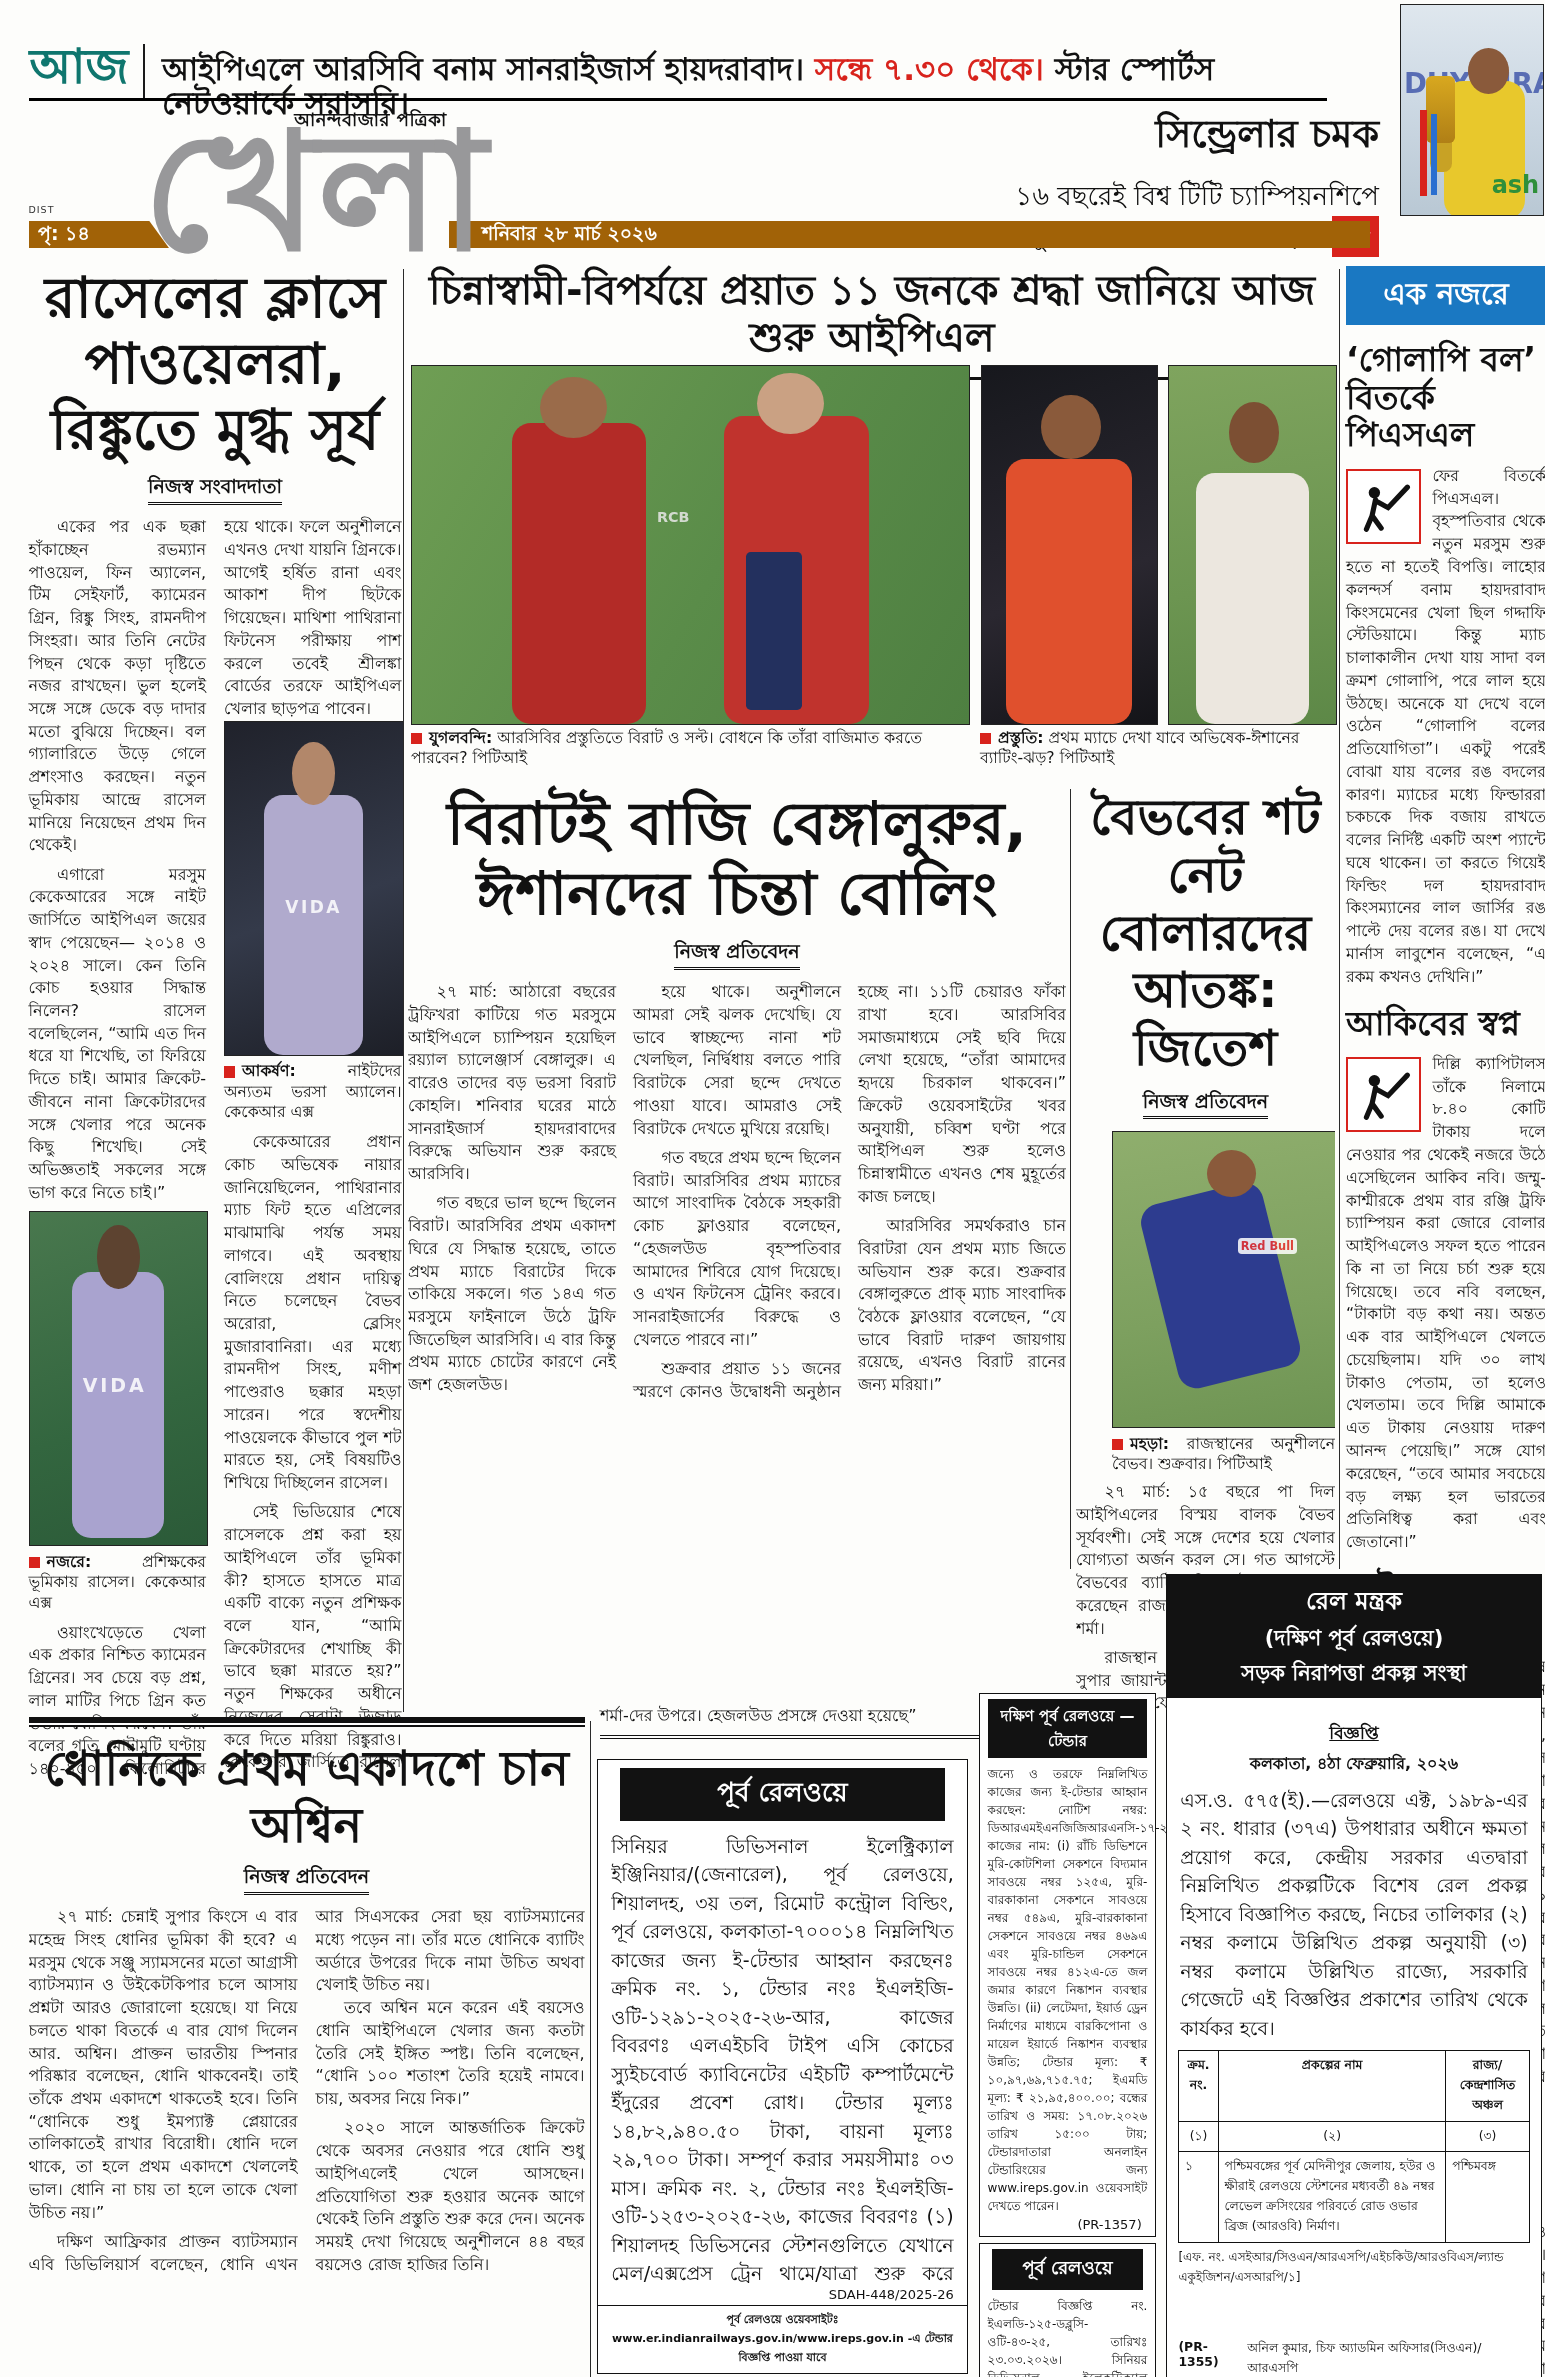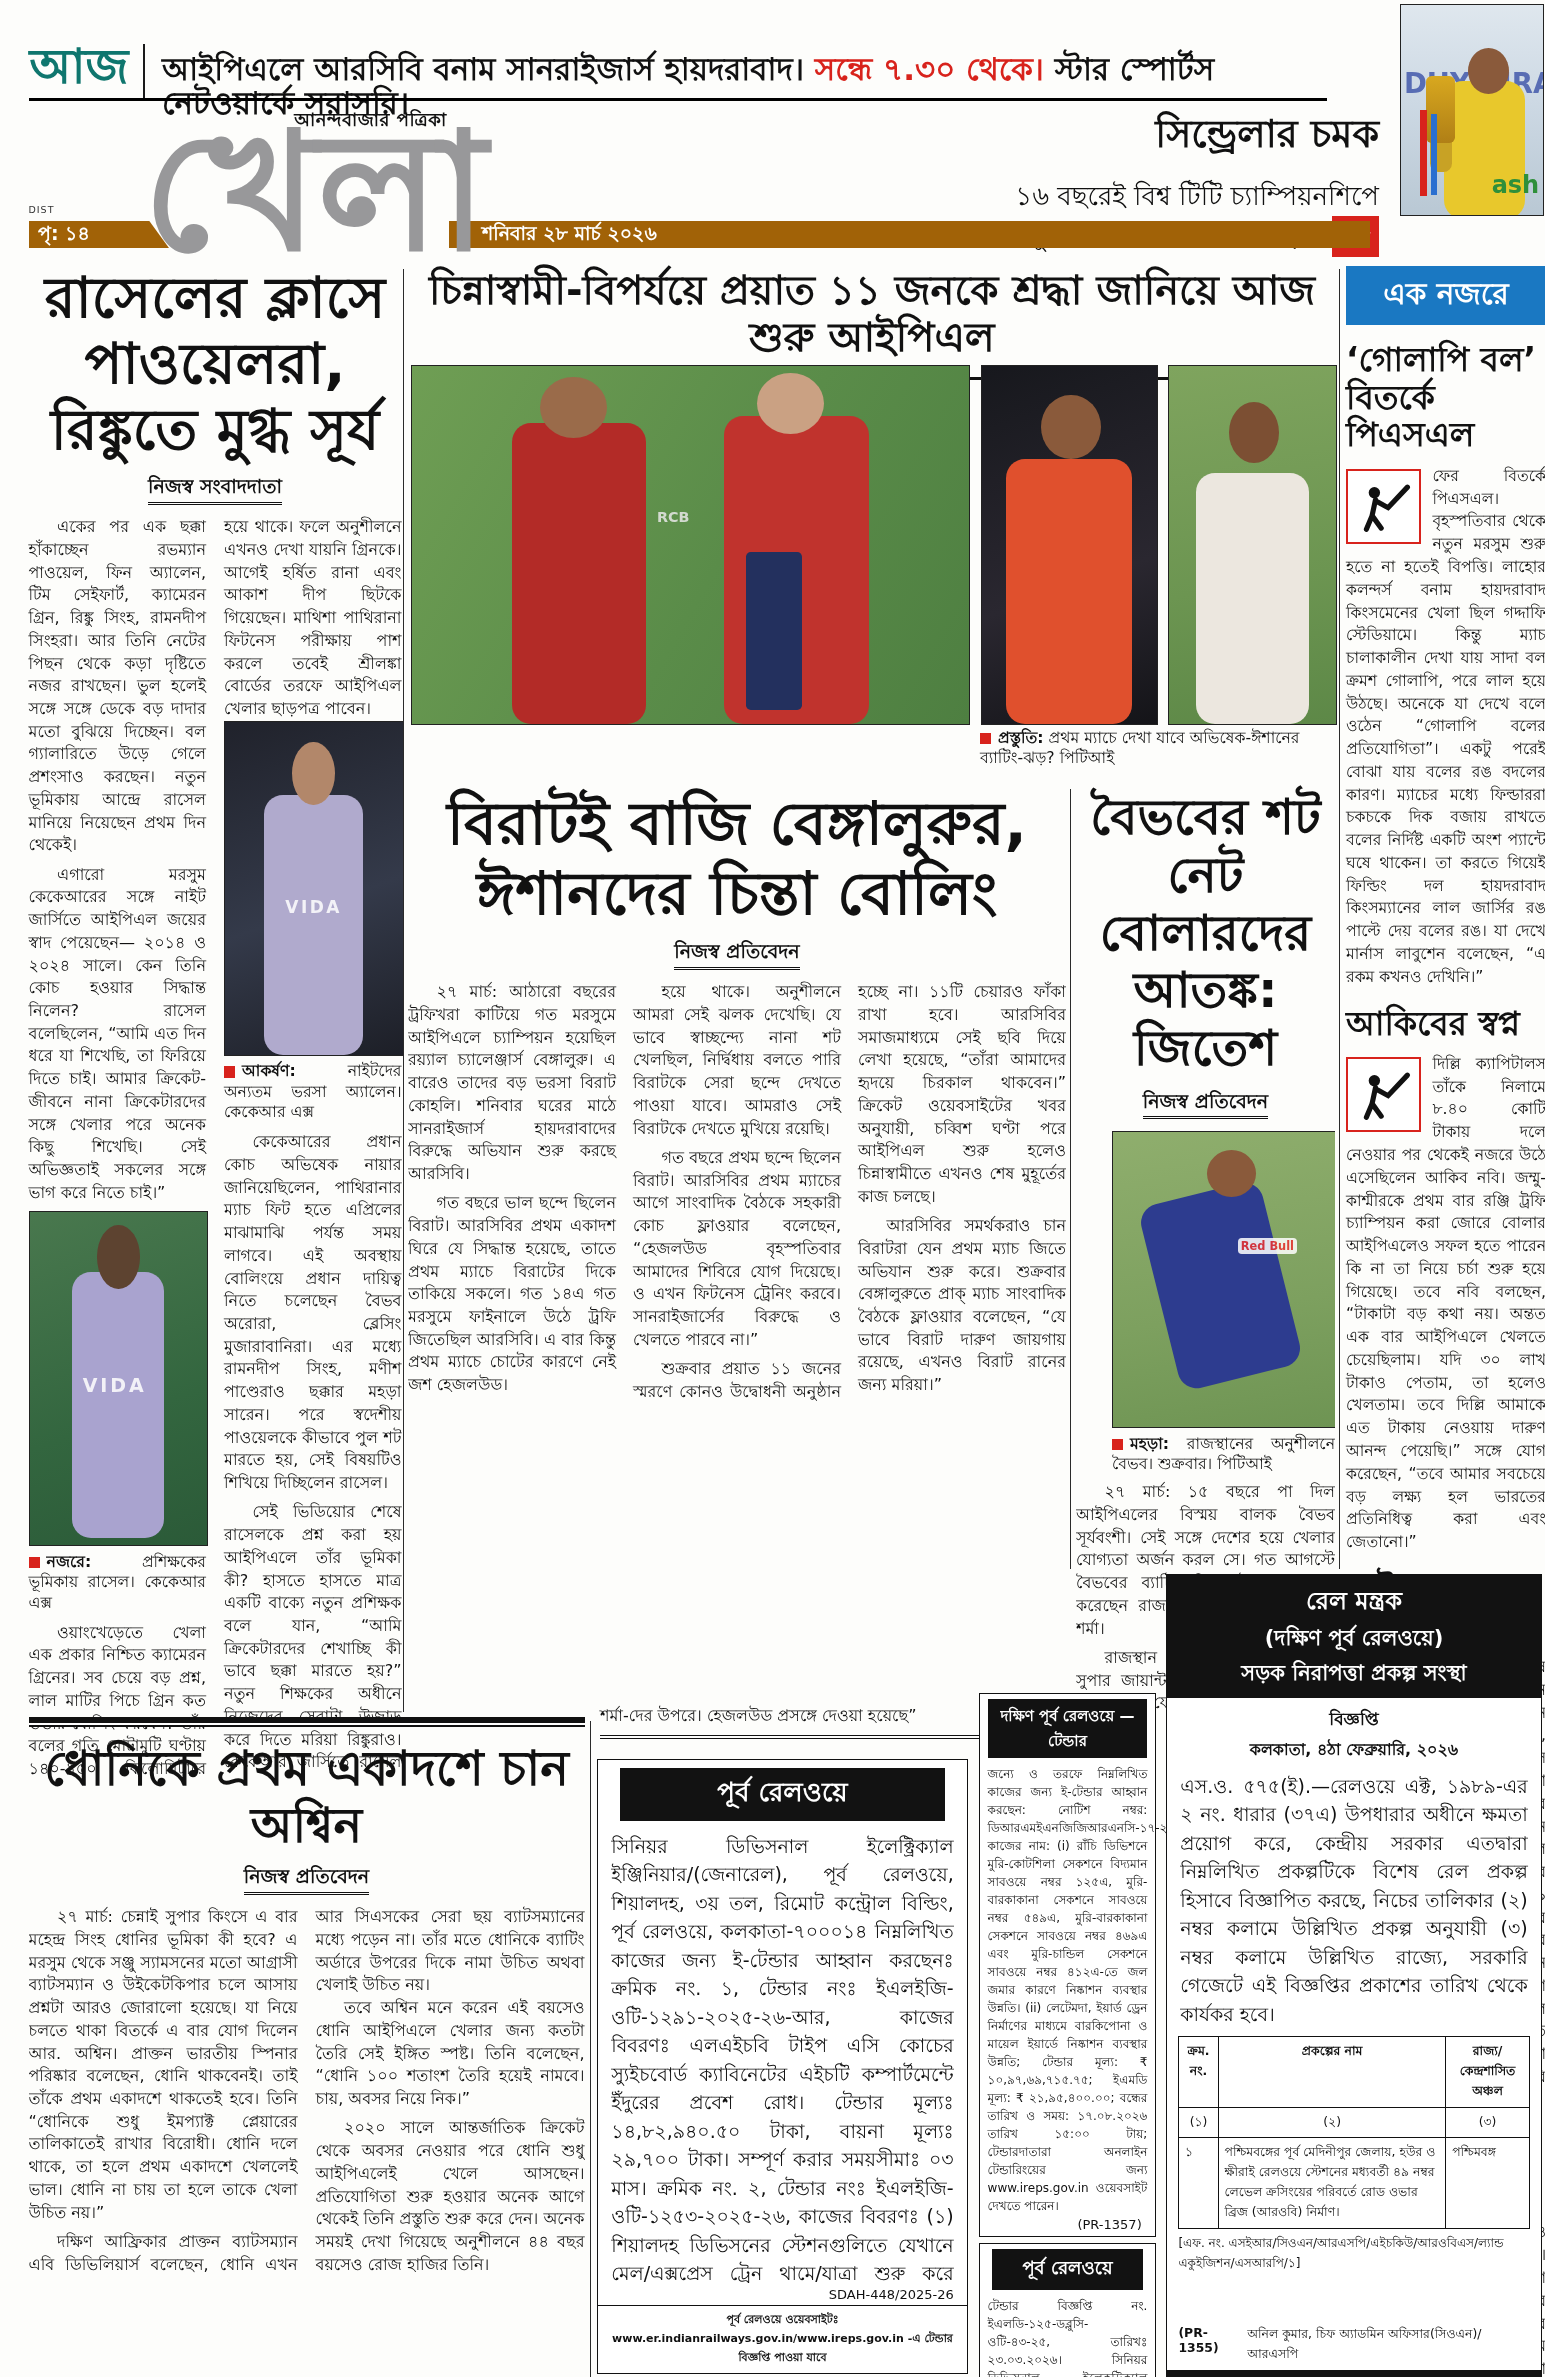--- a/index.html
+++ b/index.html
@@ -147,20 +147,23 @@
     <div class="ph" style="width:175px;height:358px;background:linear-gradient(160deg,#17181d,#2a2730 60%,#141418);">
       <div class="person" style="left:14%;top:26%;width:72%;height:74%;background:#e0502d;"></div>
       <div class="head" style="left:34%;top:8%;width:34%;height:18%;background:#8a5a3b;"></div>
     </div>
     <div class="ph" style="width:167px;height:358px;background:linear-gradient(170deg,#7fa45e,#6c9551 60%,#5d8847);">
       <div class="person" style="left:16%;top:30%;width:68%;height:70%;background:#ece7df;"></div>
       <div class="head" style="left:36%;top:10%;width:30%;height:17%;background:#7c4f33;"></div>
     </div>
   </div>
 
+  <div class="abs" style="left:411px;top:728px;width:557px;">
+    <div class="cap"><span class="capsq"></span><span class="b">যুগলবন্দি:</span><span> আরসিবির প্রস্তুতিতে বিরাট ও সল্ট। বোধনে কি তাঁরা বাজিমাত করতে পারবেন? পিটিআই</span></div>
+  </div>
   <div class="abs" style="left:980px;top:728px;width:354px;">
     <div class="cap"><span class="capsq"></span><span class="b">প্রস্তুতি:</span><span> প্রথম ম্যাচে দেখা যাবে অভিষেক-ঈশানের ব্যাটিং-ঝড়? পিটিআই</span></div>
   </div>
 
   <div class="abs" style="left:408px;top:789px;width:658px;">
     <div class="hl" style="font-size:59px;">বিরাটই বাজি বেঙ্গালুরুর, ঈশানদের চিন্তা বোলিং</div>
     <div class="byline"><span>নিজস্ব প্রতিবেদন</span></div>
     <div class="body-text just cols3" style="height:680px;overflow:hidden;">
       <div>
           <p>২৭ মার্চ: আঠারো বছরের ট্রফিখরা কাটিয়ে গত মরসুমে আইপিএলে চ্যাম্পিয়ন হয়েছিল রয়্যাল চ্যালেঞ্জার্স বেঙ্গালুরু। এ বারেও তাদের বড় ভরসা বিরাট কোহলি। শনিবার ঘরের মাঠে সানরাইজার্স হায়দরাবাদের বিরুদ্ধে অভিযান শুরু করছে আরসিবি।</p>
@@ -301,21 +304,21 @@
 
   </div>
 
   <div class="abs" style="left:1166px;top:1574px;width:376px;">
     <div class="adbox">
       <div class="adtitleblock">
         <div style="font-size:24px;">রেল মন্ত্রক</div>
         <div style="font-size:21px;">(দক্ষিণ পূর্ব রেলওয়ে)</div>
         <div style="font-size:21px;">সড়ক নিরাপত্তা প্রকল্প সংস্থা</div>
       </div>
-      <div class="ctr b" style="font-size:17px;padding-top:8px;">বিজ্ঞপ্তি</div>
+      <div class="ctr b" style="font-size:17px;text-decoration:underline;padding-top:22px;">বিজ্ঞপ্তি</div>
       <div class="ctr b" style="font-size:16px;padding:2.9px 0 4.8px;">কলকাতা, ৪ঠা ফেব্রুয়ারি, ২০২৬</div>
       <div class="adtext">এস.ও. ৫৭৫(ই).—রেলওয়ে এক্ট, ১৯৮৯-এর ২ নং. ধারার (৩৭এ) উপধারার অধীনে ক্ষমতা প্রয়োগ করে, কেন্দ্রীয় সরকার এতদ্বারা নিম্নলিখিত প্রকল্পটিকে বিশেষ রেল প্রকল্প হিসাবে বিজ্ঞাপিত করছে, নিচের তালিকার (২) নম্বর কলামে উল্লিখিত প্রকল্প অনুযায়ী (৩) নম্বর কলামে উল্লিখিত রাজ্যে, সরকারি গেজেটে এই বিজ্ঞপ্তির প্রকাশের তারিখ থেকে কার্যকর হবে।</div>
       <div style="padding:4.8px 11.4px;">
         <table class="mtable">
           <tbody>
               <tr>
             <th>ক্রম. নং.</th>
             <th>প্রকল্পের নাম</th>
             <th>রাজ্য/কেন্দ্রশাসিত অঞ্চল</th>
           </tr>

